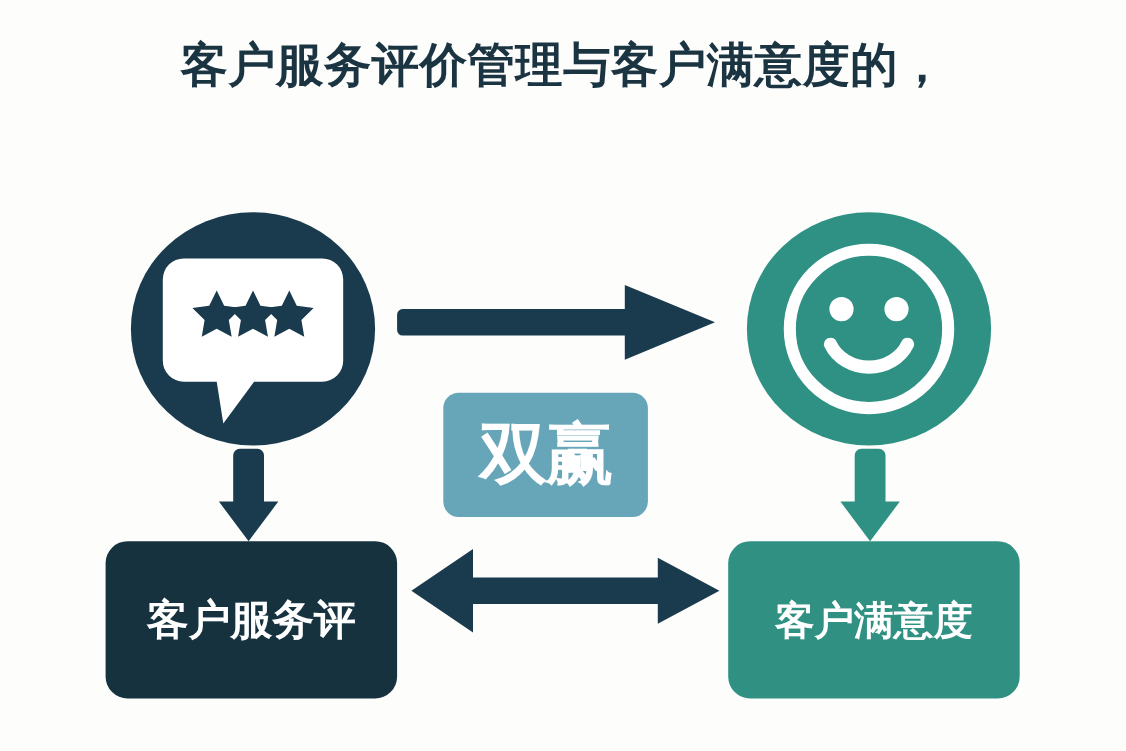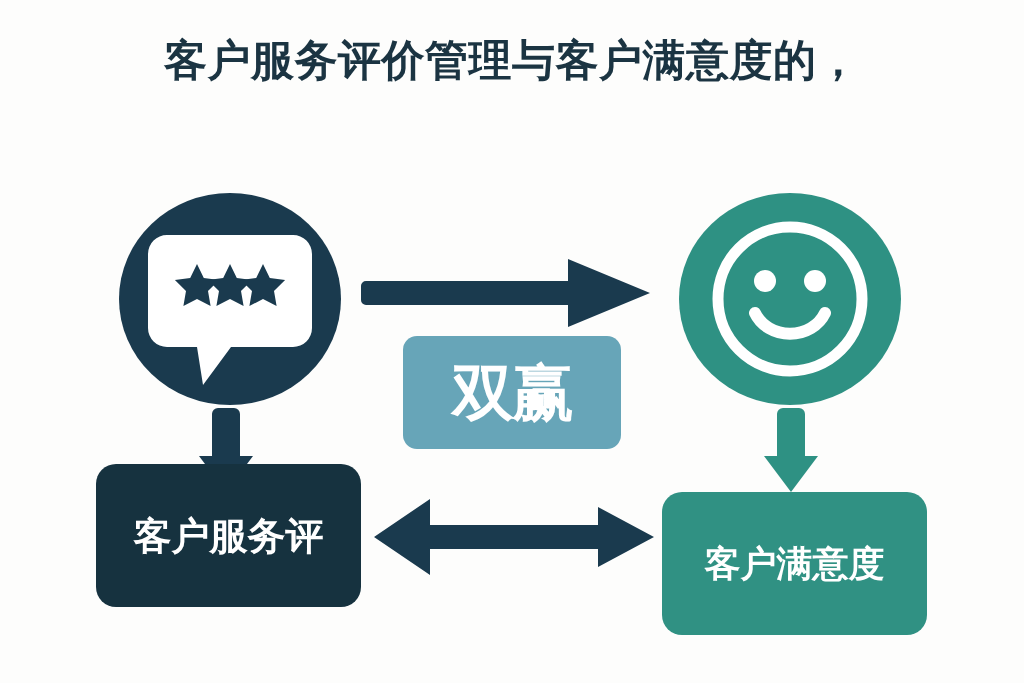--- a/index.html
+++ b/index.html
@@ -93,22 +93,22 @@
     left: 374px;
     top: 496px;
     width: 280px;
     height: 82px;
   }
 
   
   #winwin-badge {
     position: absolute;
     left: 403px;
-    top: 336px;
-    width: 218px;
+    top: 357px;
+    width: 186px;
     height: 113px;
     background: #67a5b8;
     border-radius: 14px;
     display: flex;
     align-items: center;
     justify-content: center;
     font-family: Liberation Serif, serif;
   }
   #winwin-badge .badge-text {
     color: #ffffff;
@@ -127,21 +127,21 @@
     display: flex;
     flex-direction: column;
     align-items: center;
     justify-content: center;
     text-align: center;
     box-sizing: border-box;
     padding: 6px 14px;
   }
   #box-review {
     left: 96px;
-    top: 464px;
+    top: 492px;
     width: 265px;
     height: 143px;
     background: #16323f;
   }
   #box-satisfaction {
     left: 662px;
     top: 492px;
     width: 265px;
     height: 143px;
     background: #309183;

